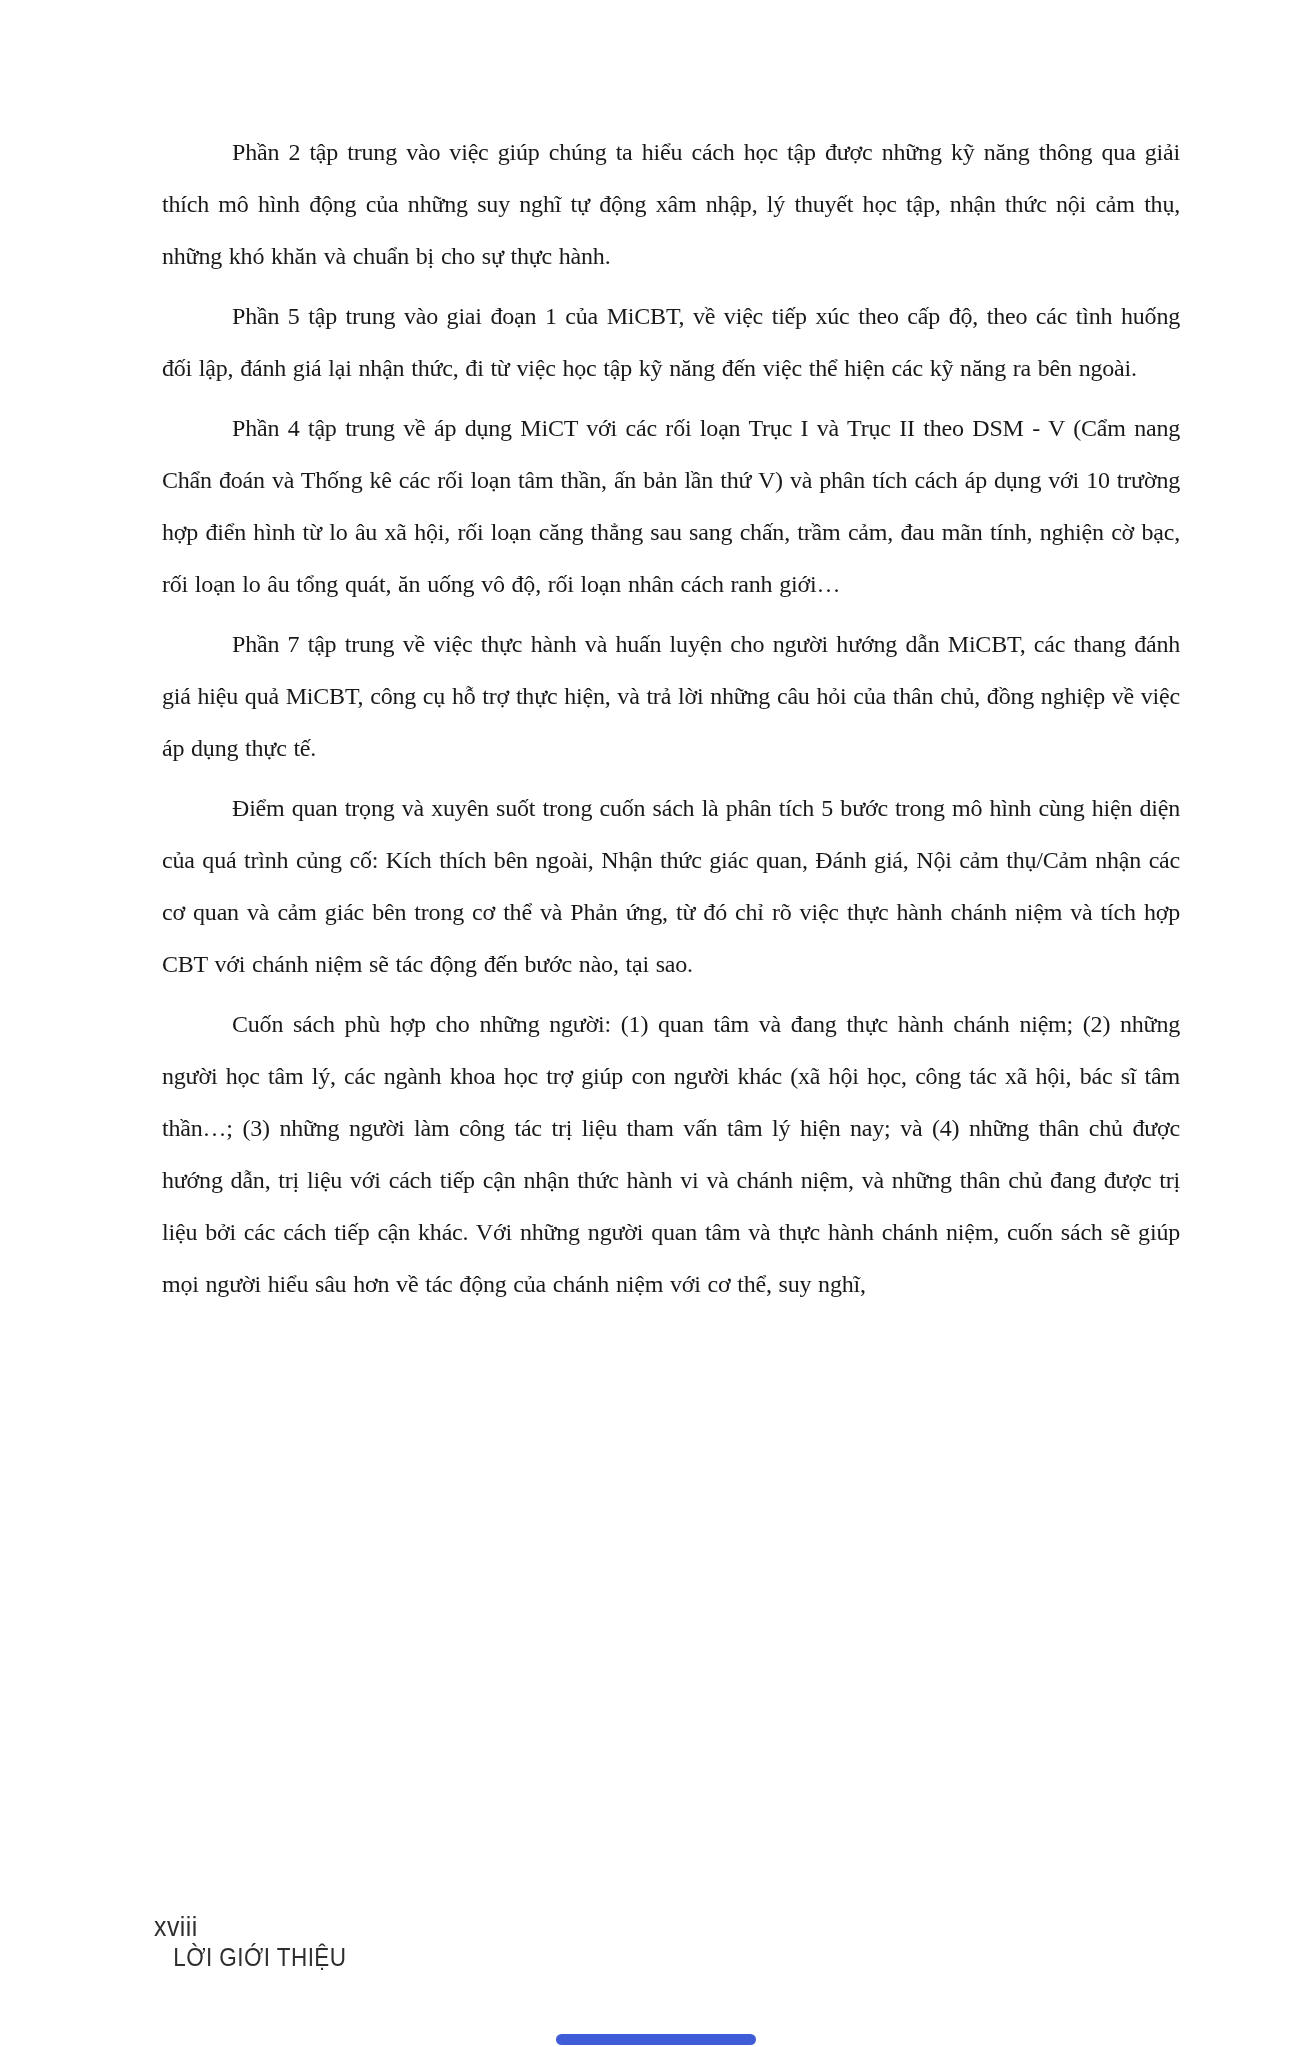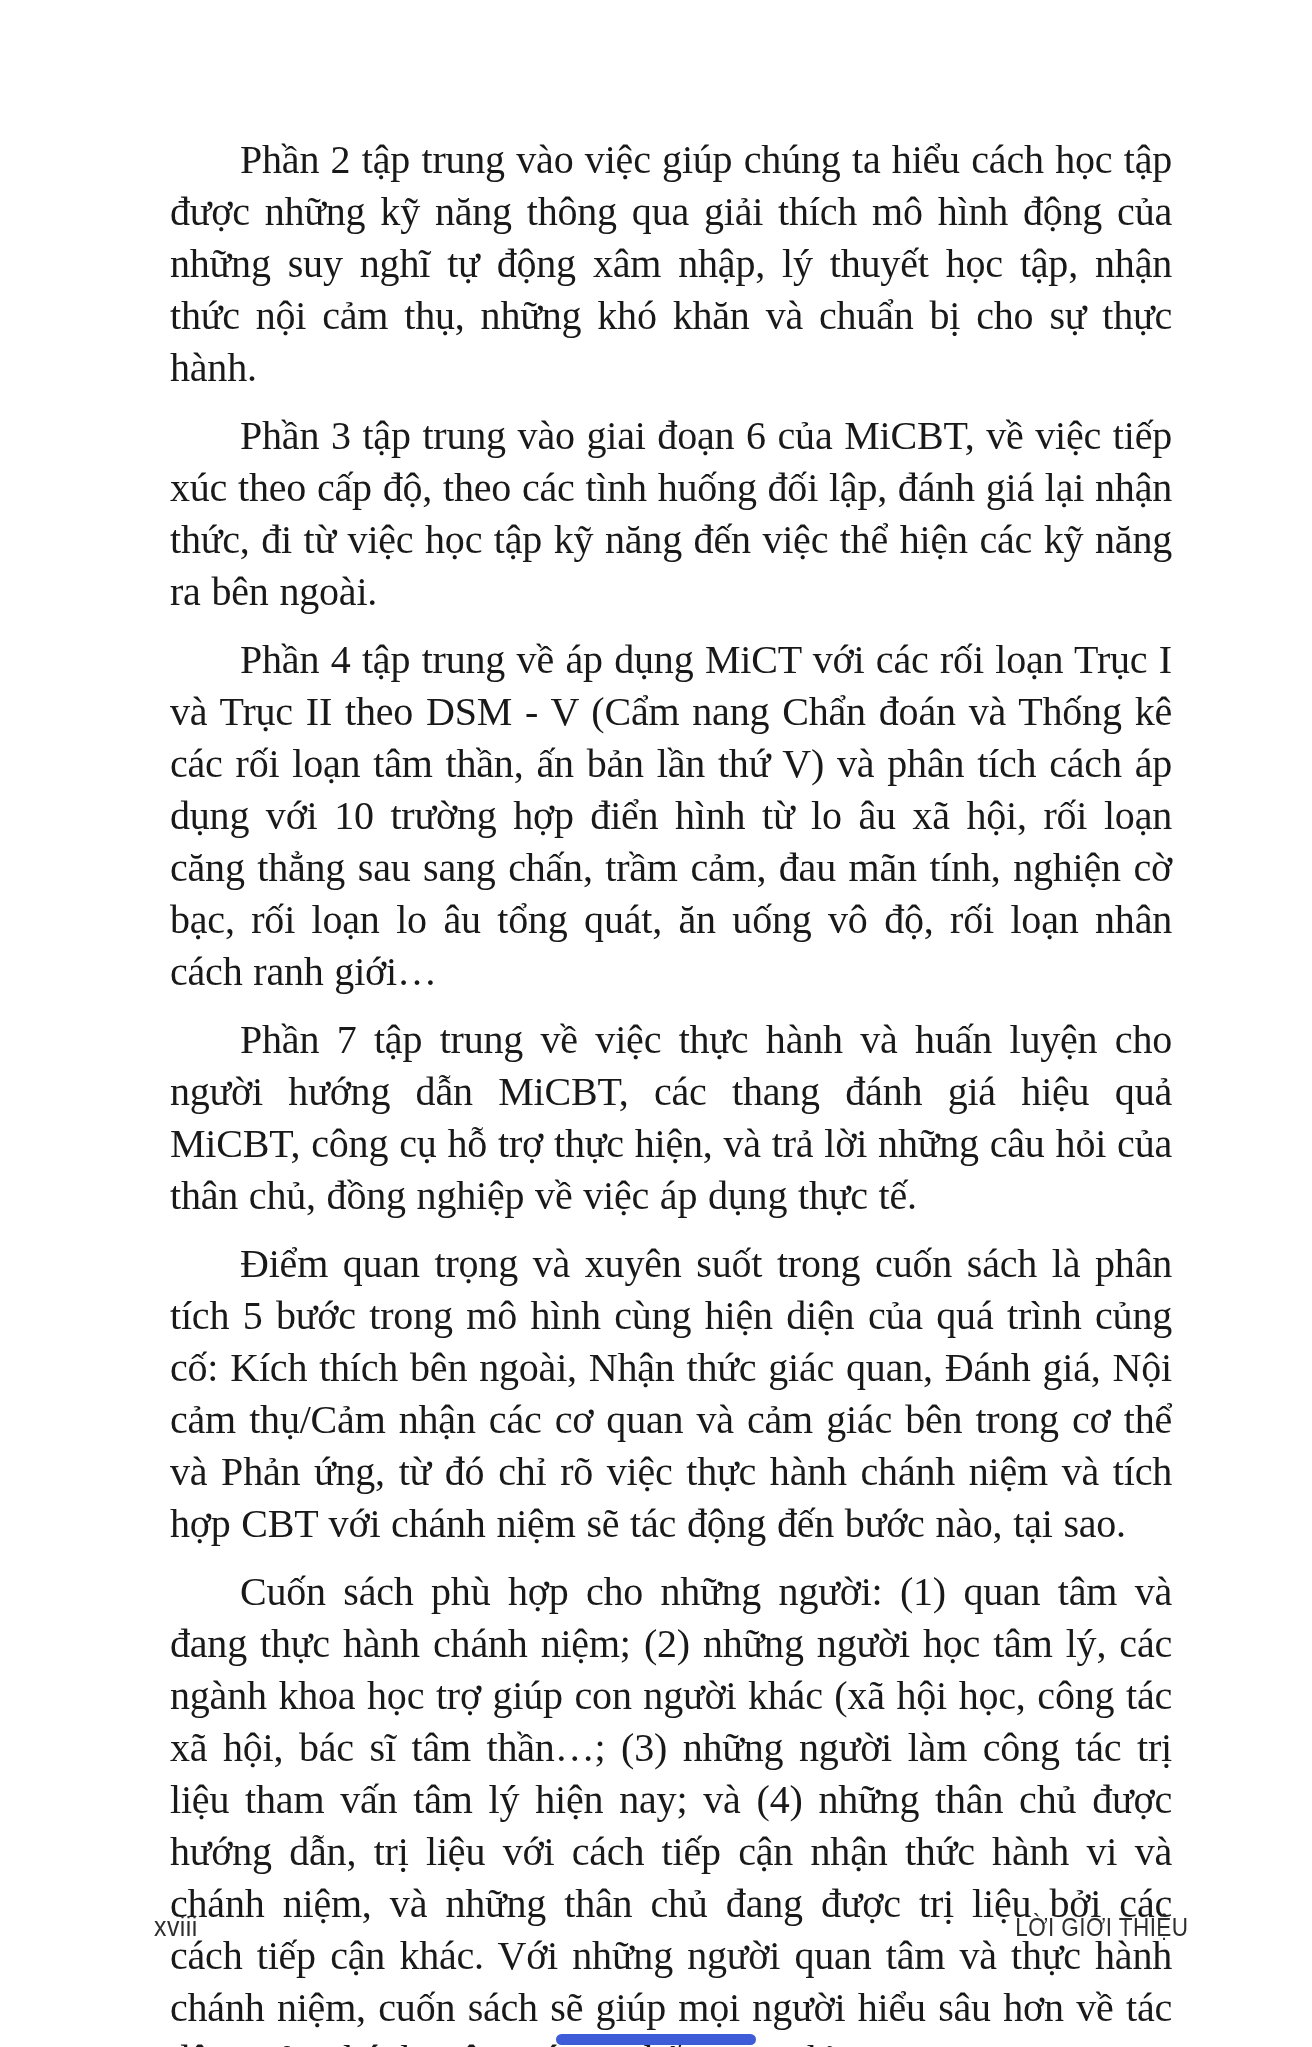--- a/index.html
+++ b/index.html
@@ -14,41 +14,42 @@
     background: #ffffff;
     overflow: hidden;
   }
   .content {
     position: absolute;
     left: 154px;
     top: 118px;
     width: 1034px;
   }
   .para {
-    margin: 16px;
+    margin: 8px;
     padding: 0;
     font-family: "Liberation Serif", "DejaVu Serif", serif;
-    font-size: 40px;
+    font-size: 24px;
     line-height: 52px;
     color: #191919;
     text-align: justify;
     text-indent: 70px;
     letter-spacing: -0.2px;
     word-spacing: 1px;
   }
   .footer {
     position: absolute;
     left: 154px;
     width: 1034px;
     top: 1912px;
     display: flex;
     justify-content: space-between;
     align-items: baseline;
     font-family: "Liberation Sans", "DejaVu Sans", sans-serif;
     color: #2e2e2e;
+    flex-direction: column;
   }
   .page-number {
     font-size: 27px;
     letter-spacing: 0.5px;
     transform: scaleX(0.92);
     transform-origin: left center;
   }
   .running-title {
     font-size: 25px;
     letter-spacing: 0.5px;
@@ -65,21 +66,21 @@
     background: #3e5cd7; 
   }
 </style>
 </head>
 <body>
 
 <div class="page">
 
   <main class="content">
       <p class="para">Phần 2 tập trung vào việc giúp chúng ta hiểu cách học tập được những kỹ năng thông qua giải thích mô hình động của những suy nghĩ tự động xâm nhập, lý thuyết học tập, nhận thức nội cảm thụ, những khó khăn và chuẩn bị cho sự thực hành.</p>
-      <p class="para">Phần 3 tập trung vào giai đoạn 6 của MiCBT, về việc tiếp xúc theo cấp độ, theo các tình huống đối lập, đánh giá lại nhận thức, đi từ việc học tập kỹ năng đến việc thể hiện các kỹ năng ra bên ngoài.</p>
+      <p class="para">Phần 5 tập trung vào giai đoạn 1 của MiCBT, về việc tiếp xúc theo cấp độ, theo các tình huống đối lập, đánh giá lại nhận thức, đi từ việc học tập kỹ năng đến việc thể hiện các kỹ năng ra bên ngoài.</p>
       <p class="para">Phần 4 tập trung về áp dụng MiCT với các rối loạn Trục I và Trục II theo DSM - V (Cẩm nang Chẩn đoán và Thống kê các rối loạn tâm thần, ấn bản lần thứ V) và phân tích cách áp dụng với 10 trường hợp điển hình từ lo âu xã hội, rối loạn căng thẳng sau sang chấn, trầm cảm, đau mãn tính, nghiện cờ bạc, rối loạn lo âu tổng quát, ăn uống vô độ, rối loạn nhân cách ranh giới…</p>
       <p class="para">Phần 7 tập trung về việc thực hành và huấn luyện cho người hướng dẫn MiCBT, các thang đánh giá hiệu quả MiCBT, công cụ hỗ trợ thực hiện, và trả lời những câu hỏi của thân chủ, đồng nghiệp về việc áp dụng thực tế.</p>
       <p class="para">Điểm quan trọng và xuyên suốt trong cuốn sách là phân tích 5 bước trong mô hình cùng hiện diện của quá trình củng cố: Kích thích bên ngoài, Nhận thức giác quan, Đánh giá, Nội cảm thụ/Cảm nhận các cơ quan và cảm giác bên trong cơ thể và Phản ứng, từ đó chỉ rõ việc thực hành chánh niệm và tích hợp CBT với chánh niệm sẽ tác động đến bước nào, tại sao.</p>
       <p class="para">Cuốn sách phù hợp cho những người: (1) quan tâm và đang thực hành chánh niệm; (2) những người học tâm lý, các ngành khoa học trợ giúp con người khác (xã hội học, công tác xã hội, bác sĩ tâm thần…; (3) những người làm công tác trị liệu tham vấn tâm lý hiện nay; và (4) những thân chủ được hướng dẫn, trị liệu với cách tiếp cận nhận thức hành vi và chánh niệm, và những thân chủ đang được trị liệu bởi các cách tiếp cận khác. Với những người quan tâm và thực hành chánh niệm, cuốn sách sẽ giúp mọi người hiểu sâu hơn về tác động của chánh niệm với cơ thể, suy nghĩ,</p>
     </main>
 
   <footer class="footer">
     <span class="page-number">xviii</span>
     <span class="running-title">LỜI GIỚI THIỆU</span>
   </footer>

